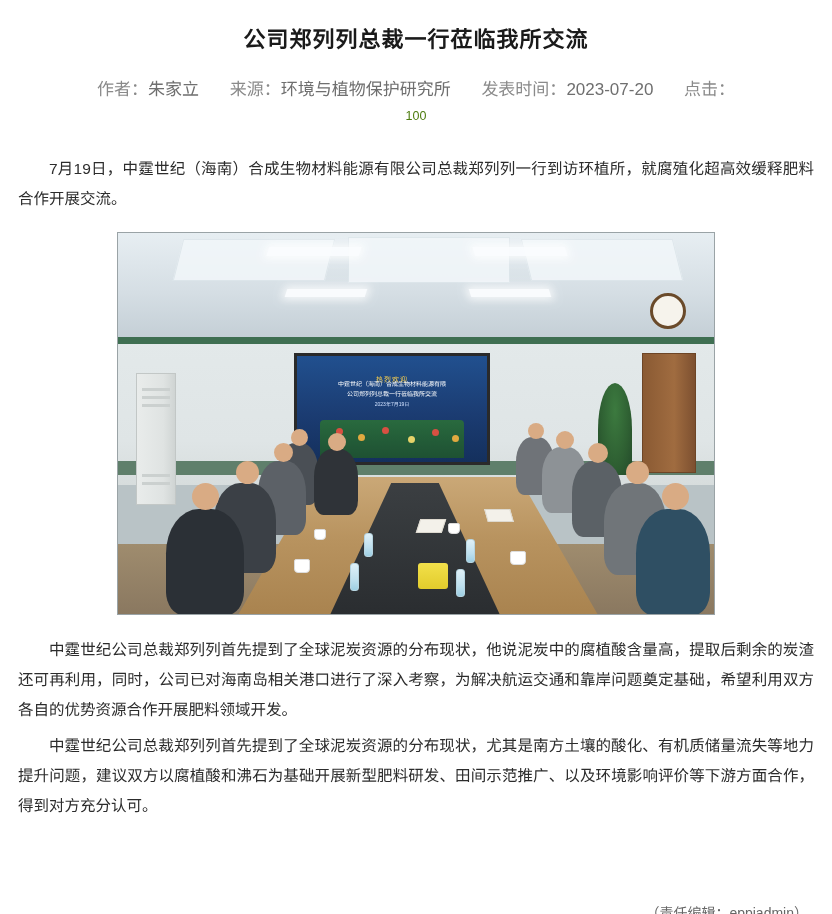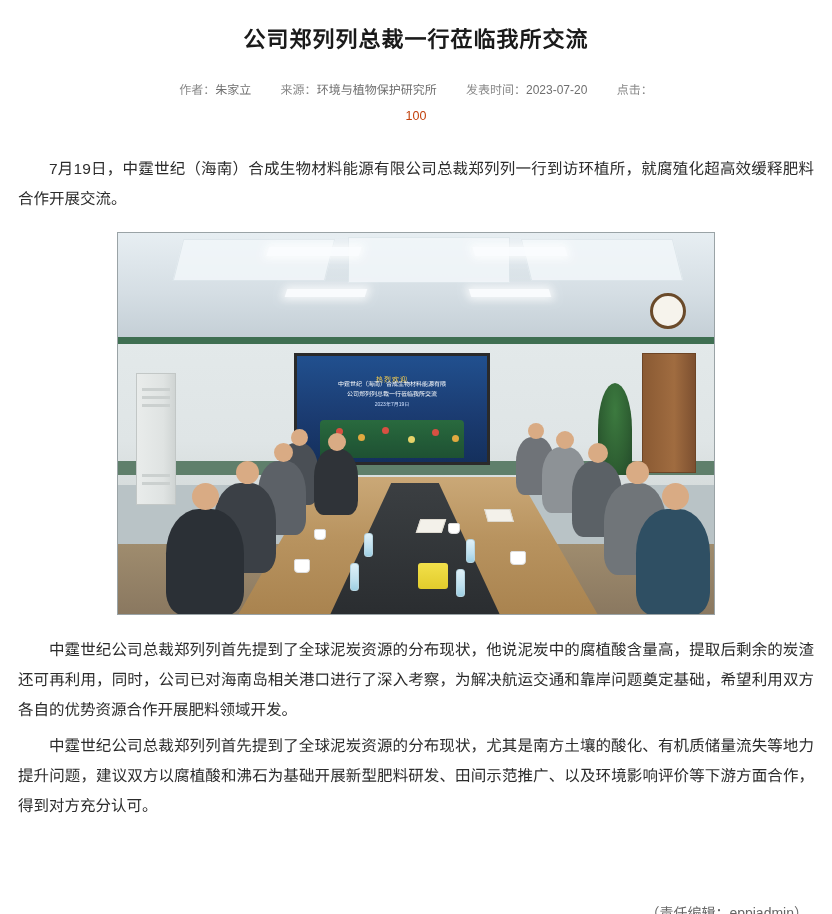--- a/index.html
+++ b/index.html
@@ -27,39 +27,39 @@
     font-size: 22px;
     font-weight: bold;
     color: #1a1a1a;
     letter-spacing: 1px;
     margin-top: 24px;
     margin-bottom: 0;
     line-height: 32px;
   }
   .meta-row {
     text-align: center;
-    font-size: 12px;
+    font-size: 17px;
     color: #7a7a7a;
     margin-top: 22px;
     line-height: 24px;
   }
   .meta-row .meta-item {
     display: inline-block;
     margin: 0 13px;
   }
   .meta-row .meta-label {
     color: #8a8a8a;
   }
   .meta-row .meta-value {
     color: #6f6f6f;
   }
   .hits-line {
     text-align: center;
     font-size: 12.5px;
-    color: #c2410c;
+    color: #4d7c0f;
     line-height: 24px;
     margin-top: 2px;
   }
   .fontsize-row {
     text-align: center;
     font-size: 13px;
     color: #4a4a4a;
     margin-top: 12px;
     line-height: 22px;
   }

